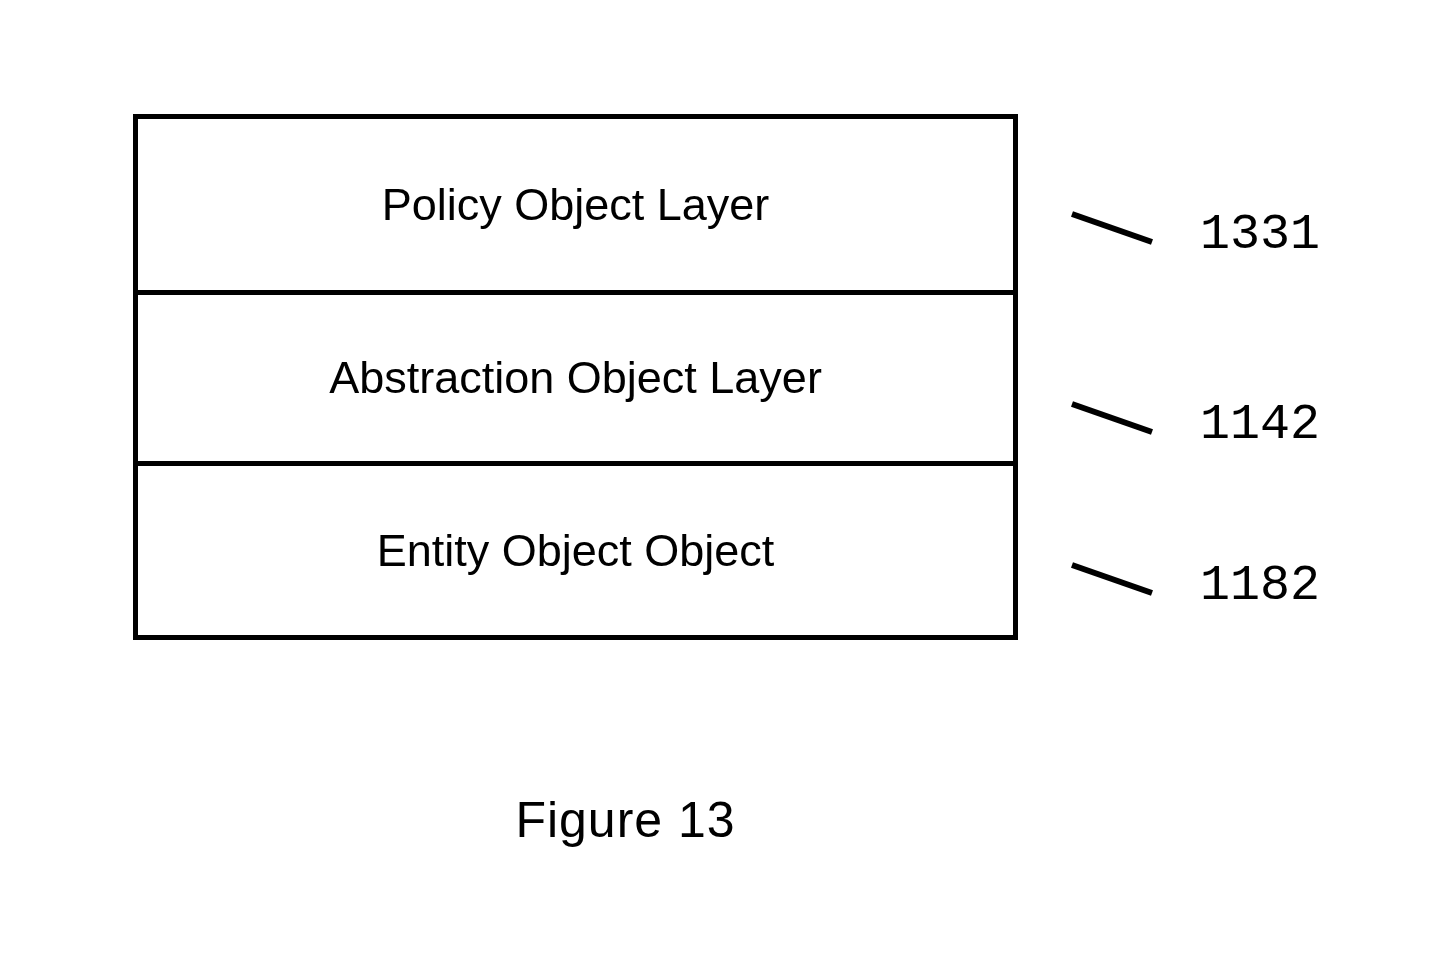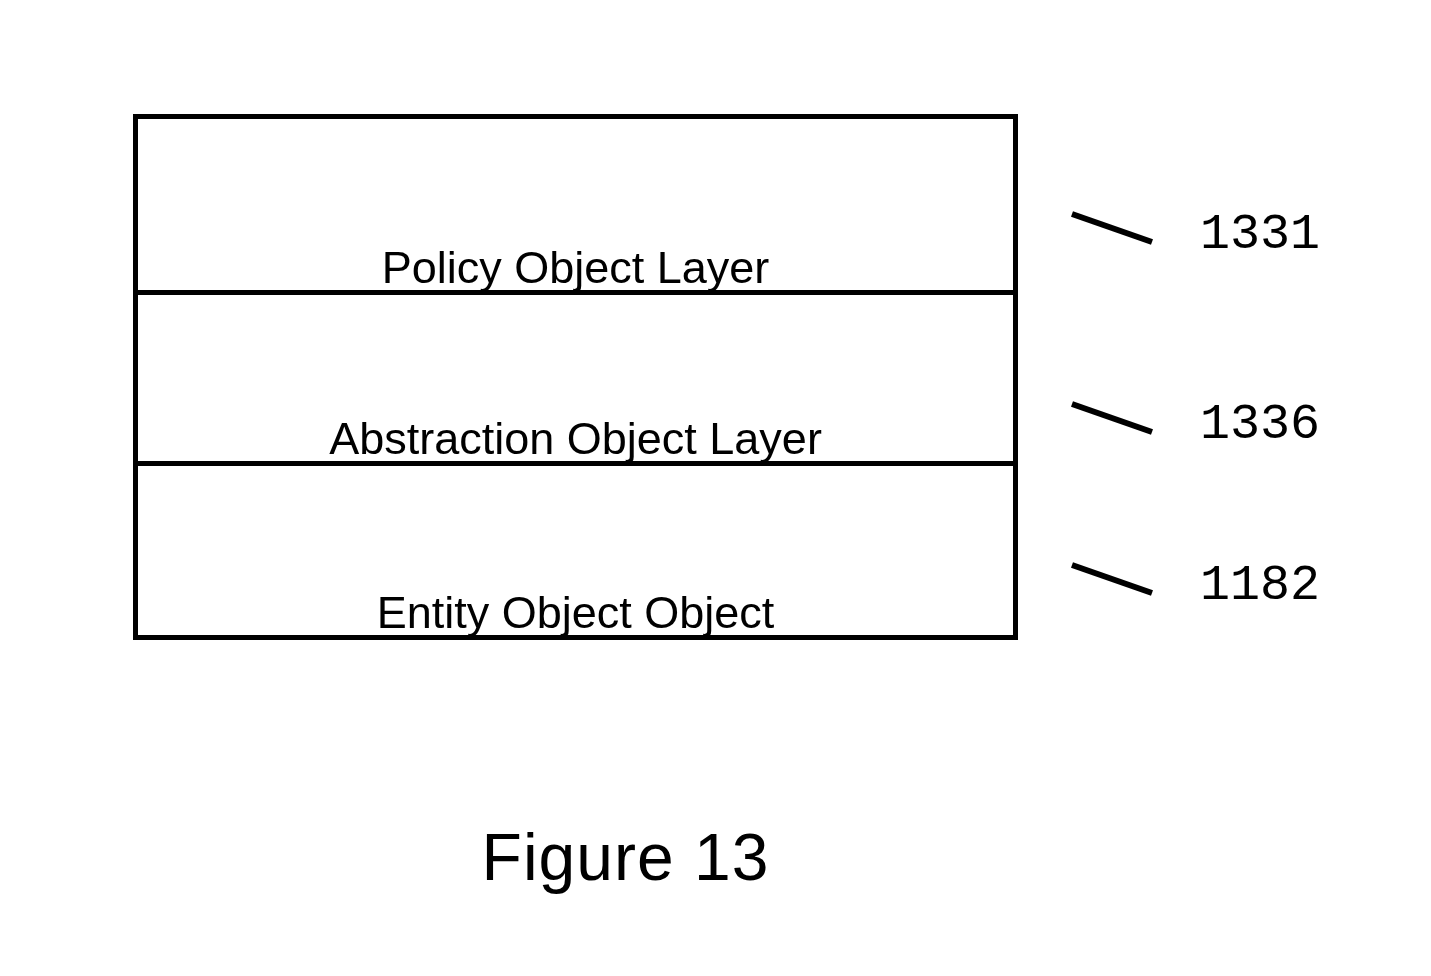--- a/index.html
+++ b/index.html
@@ -29,21 +29,21 @@
     height: 526px;
     box-sizing: border-box;
     border: 5px solid #000000;
     background: #ffffff;
     display: flex;
     flex-direction: column;
   }
   .layer-band {
     box-sizing: border-box;
     display: flex;
-    align-items: flex-end;
+    align-items: center;
     justify-content: center;
     background: #ffffff;
   }
   .layer-band.band-0 { height: 174px; }
   .layer-band.band-1 { height: 175px; border-top: 5px solid #000000; }
   .layer-band.band-2 { height: 177px; border-top: 5px solid #000000; }
 
   .layer-label {
     font-family: "Liberation Sans", sans-serif;
     font-size: 45px;
@@ -85,25 +85,25 @@
     line-height: 1;
     color: #000000;
     white-space: nowrap;
     margin-left: 18px;
   }
 
   
   .figure-caption {
     position: absolute;
     left: 0;
-    top: 824px;
+    top: 795px;
     width: 1251px;
     text-align: center;
     font-family: "Liberation Sans", sans-serif;
-    font-size: 66px;
+    font-size: 50px;
     font-weight: 400;
     line-height: 1;
     letter-spacing: 1px;
     color: #000000;
     white-space: nowrap;
   }
 </style>
 </head>
 <body>
 
@@ -129,21 +129,21 @@
     <svg class="leader-svg" viewBox="0 0 110 60">
       <line x1="12" y1="16" x2="92" y2="44" stroke="#000000" stroke-width="6" stroke-linecap="butt"></line>
     </svg>
     <span class="ref-numeral">1331</span>
   </div>
 
   <div class="callout callout-1">
     <svg class="leader-svg" viewBox="0 0 110 60">
       <line x1="12" y1="16" x2="92" y2="44" stroke="#000000" stroke-width="6" stroke-linecap="butt"></line>
     </svg>
-    <span class="ref-numeral">1336</span>
+    <span class="ref-numeral">1142</span>
   </div>
 
   <div class="callout callout-2">
     <svg class="leader-svg" viewBox="0 0 110 60">
       <line x1="12" y1="16" x2="92" y2="44" stroke="#000000" stroke-width="6" stroke-linecap="butt"></line>
     </svg>
     <span class="ref-numeral">1182</span>
   </div>
 
   <div class="figure-caption">Figure 13</div>

